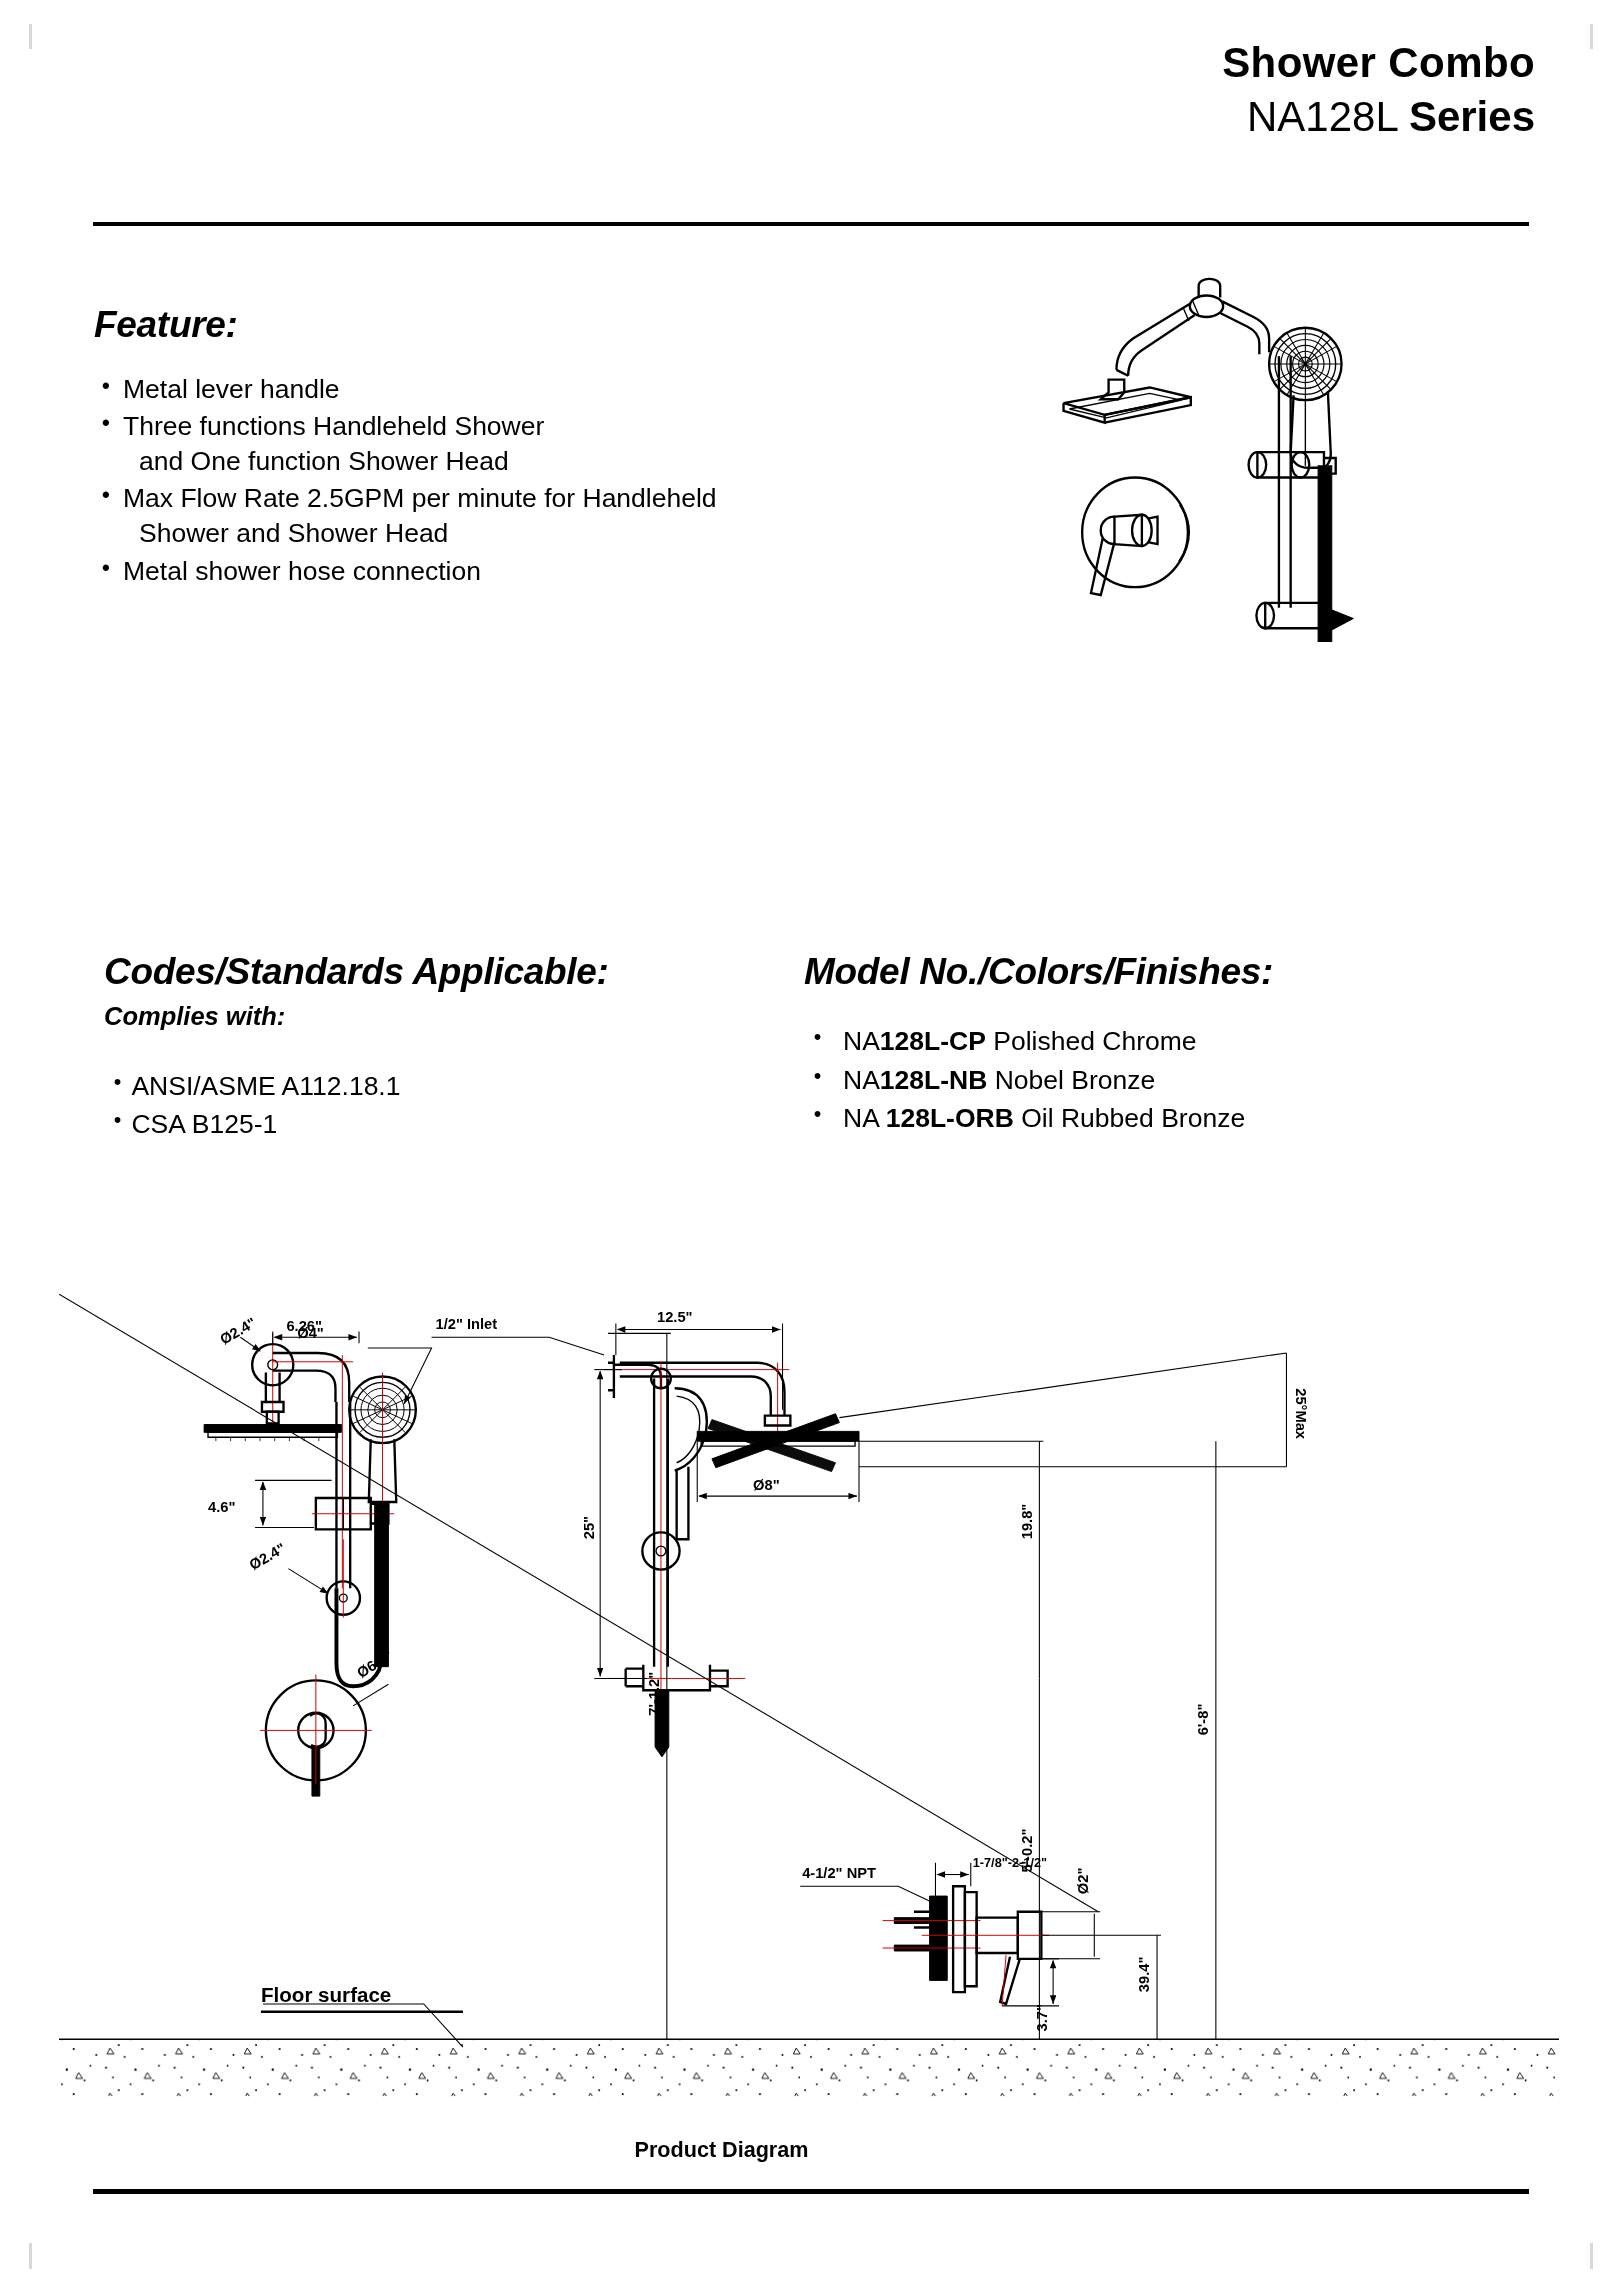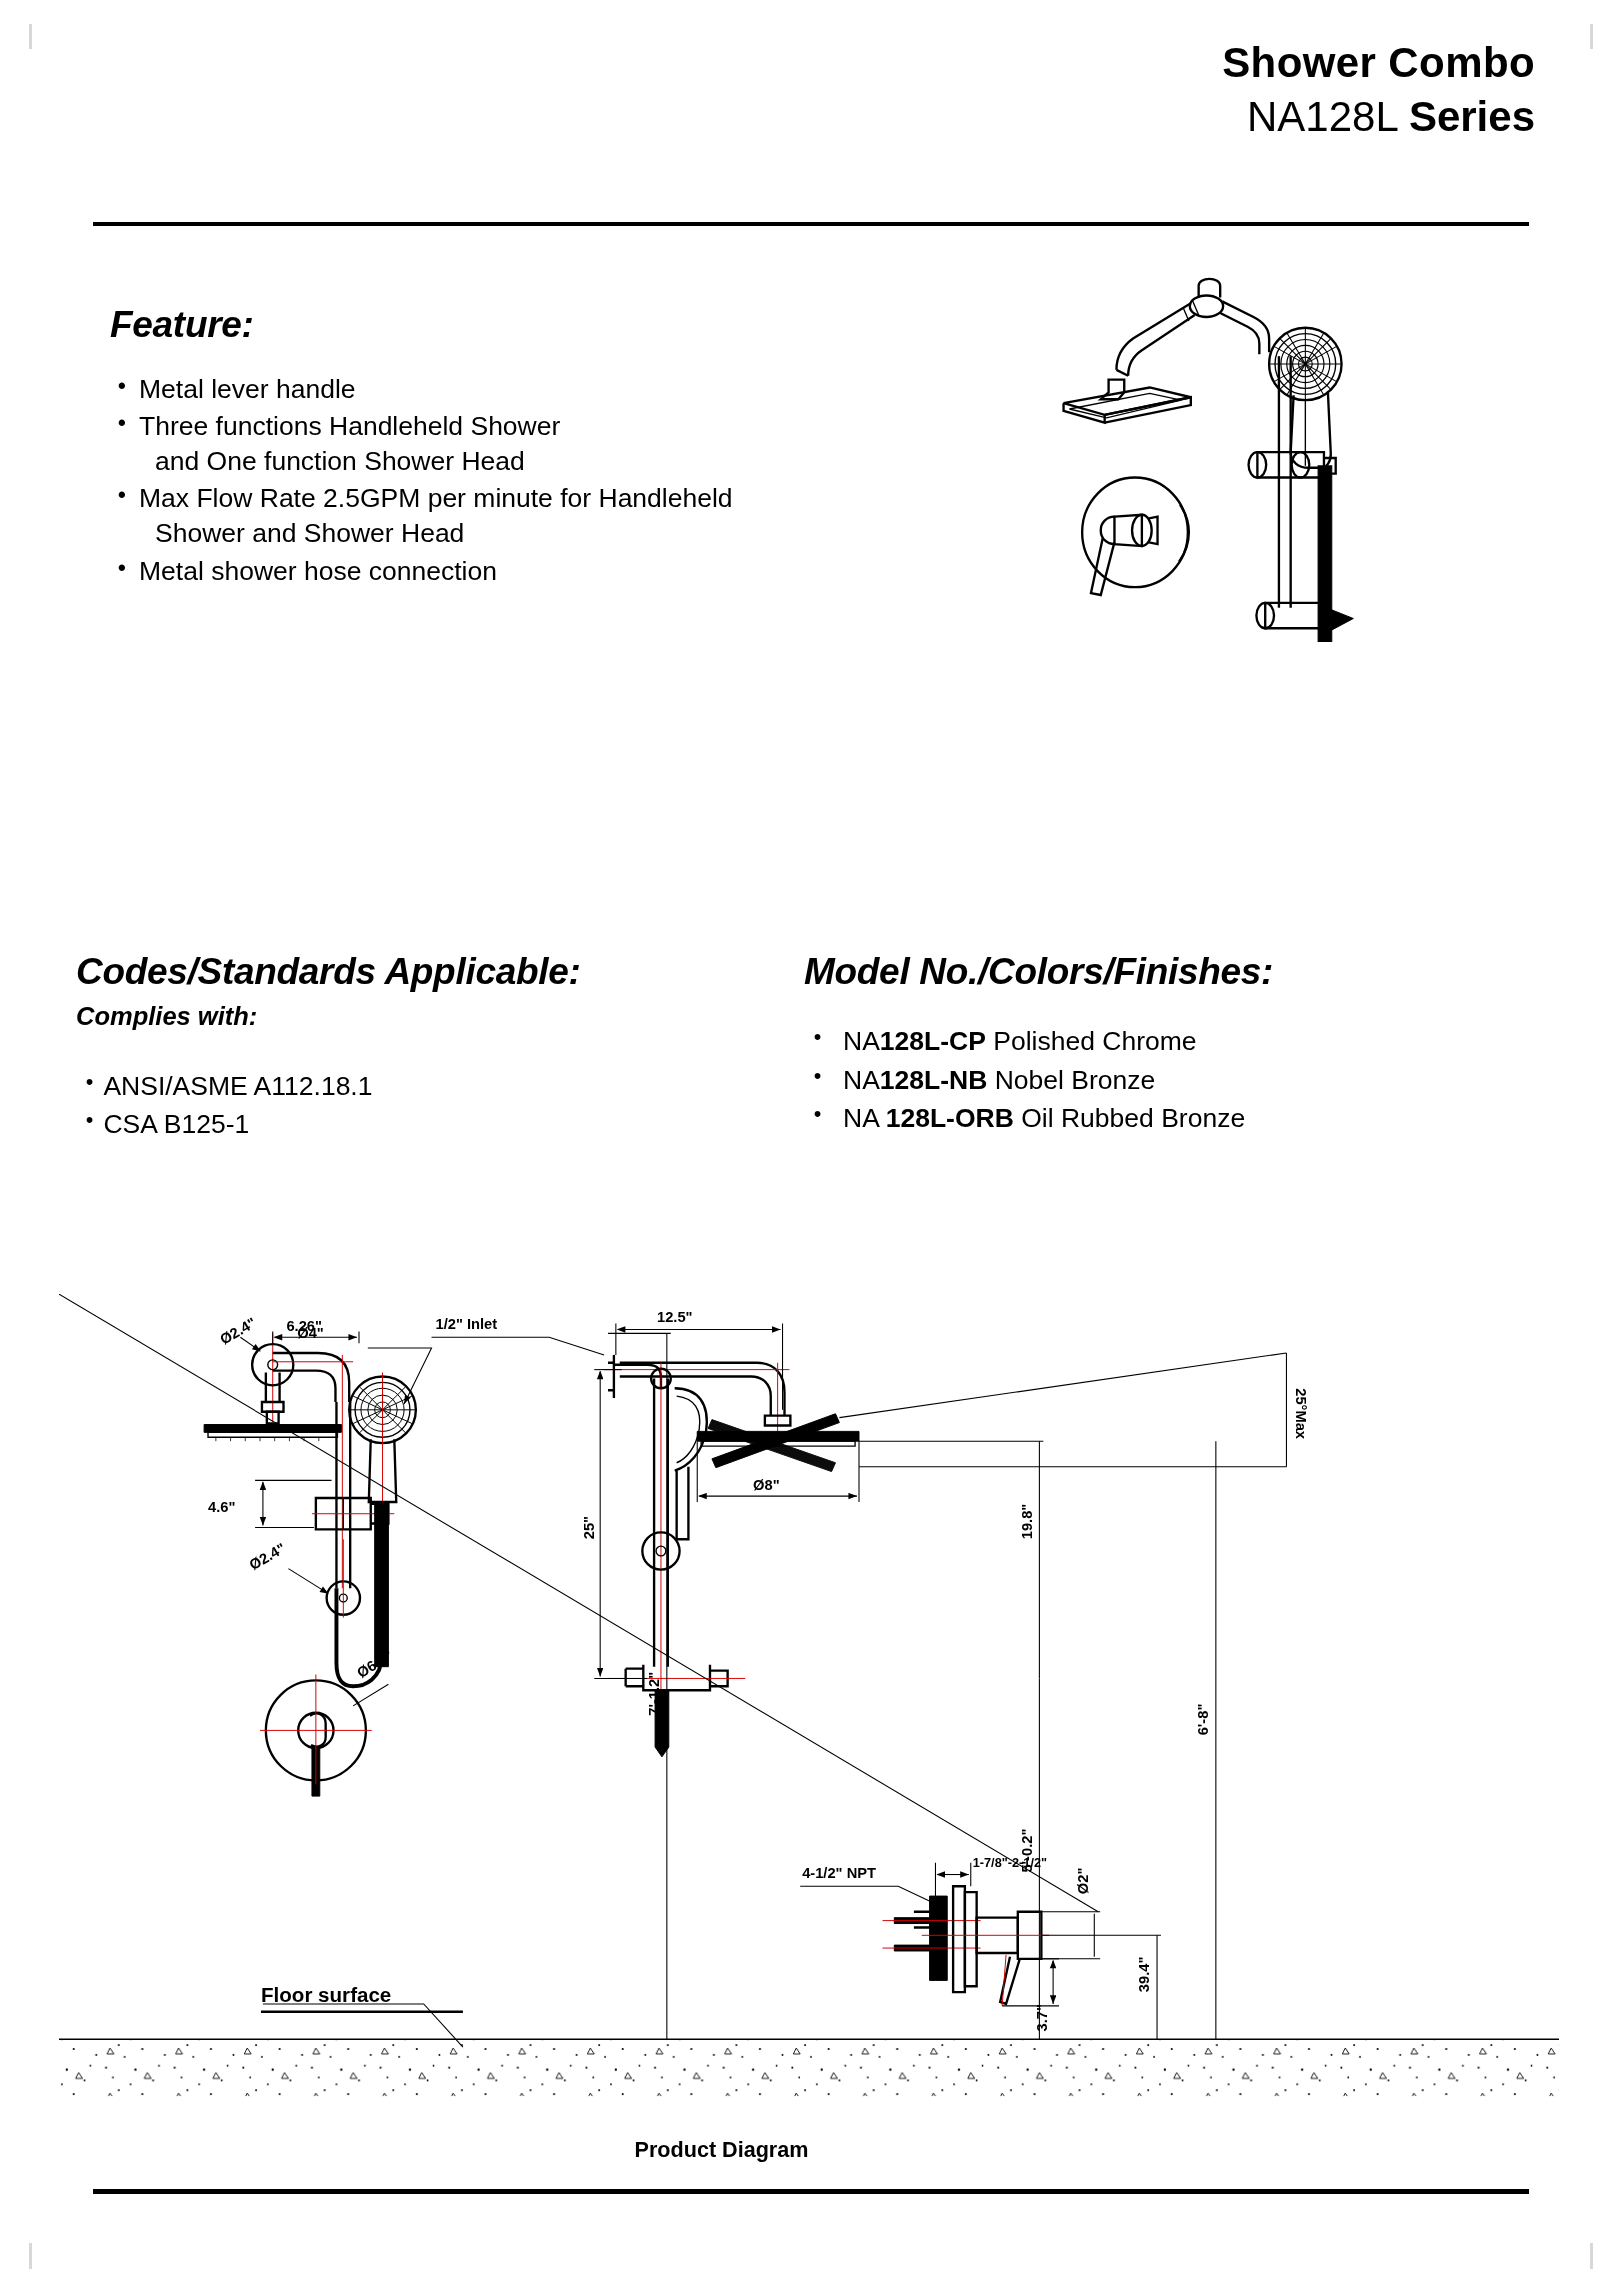--- a/index.html
+++ b/index.html
@@ -69,21 +69,21 @@
     left: 93px;
     top: 2189px;
     width: 1436px;
     height: 4.9px;
     background: #000000;
   }
 
   
   .feature-block {
     position: absolute;
-    left: 110px;
+    left: 94px;
     top: 304px;
     width: 863px;
   }
   .sec-heading {
     font-size: 37px;
     font-style: italic;
     font-weight: bold;
     letter-spacing: -0.3px;
   }
   .feature-list {
@@ -115,21 +115,21 @@
     position: absolute;
     left: 1034px;
     top: 270px;
     width: 343px;
     height: 372px;
   }
 
   
   .codes-block {
     position: absolute;
-    left: 76px;
+    left: 104px;
     top: 951px;
     width: 627px;
   }
   .models-block {
     position: absolute;
     left: 804px;
     top: 951px;
     width: 706px;
   }
   .sub-heading {

